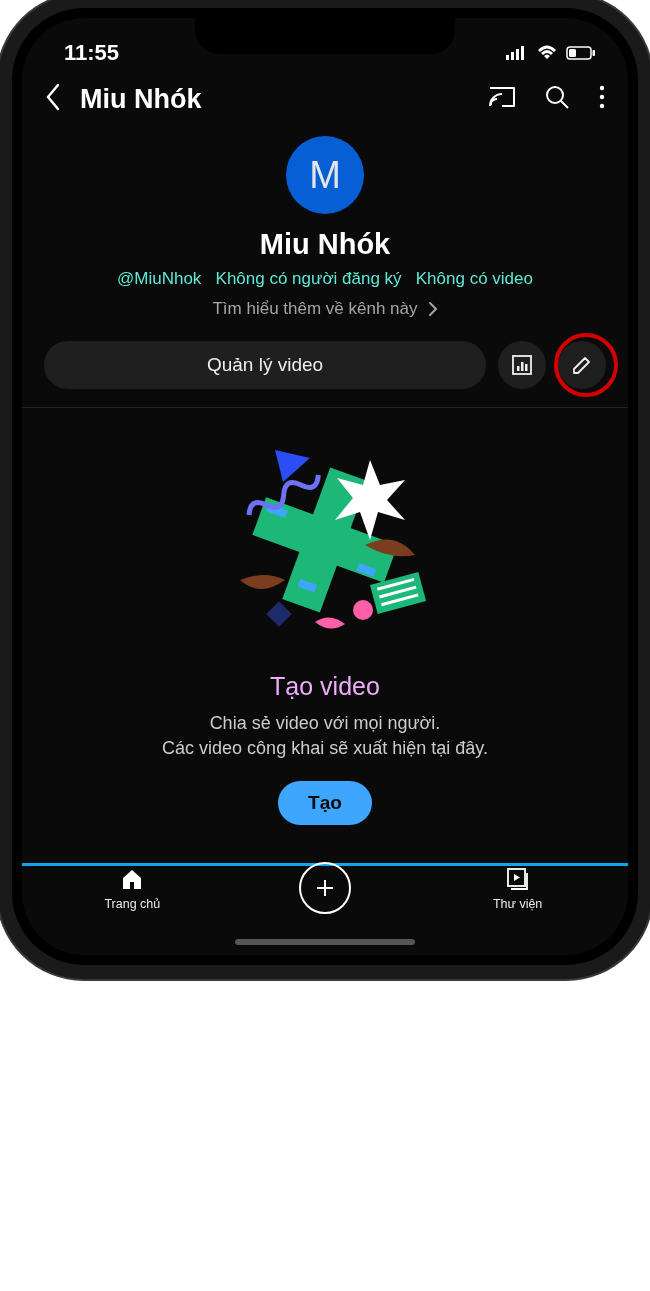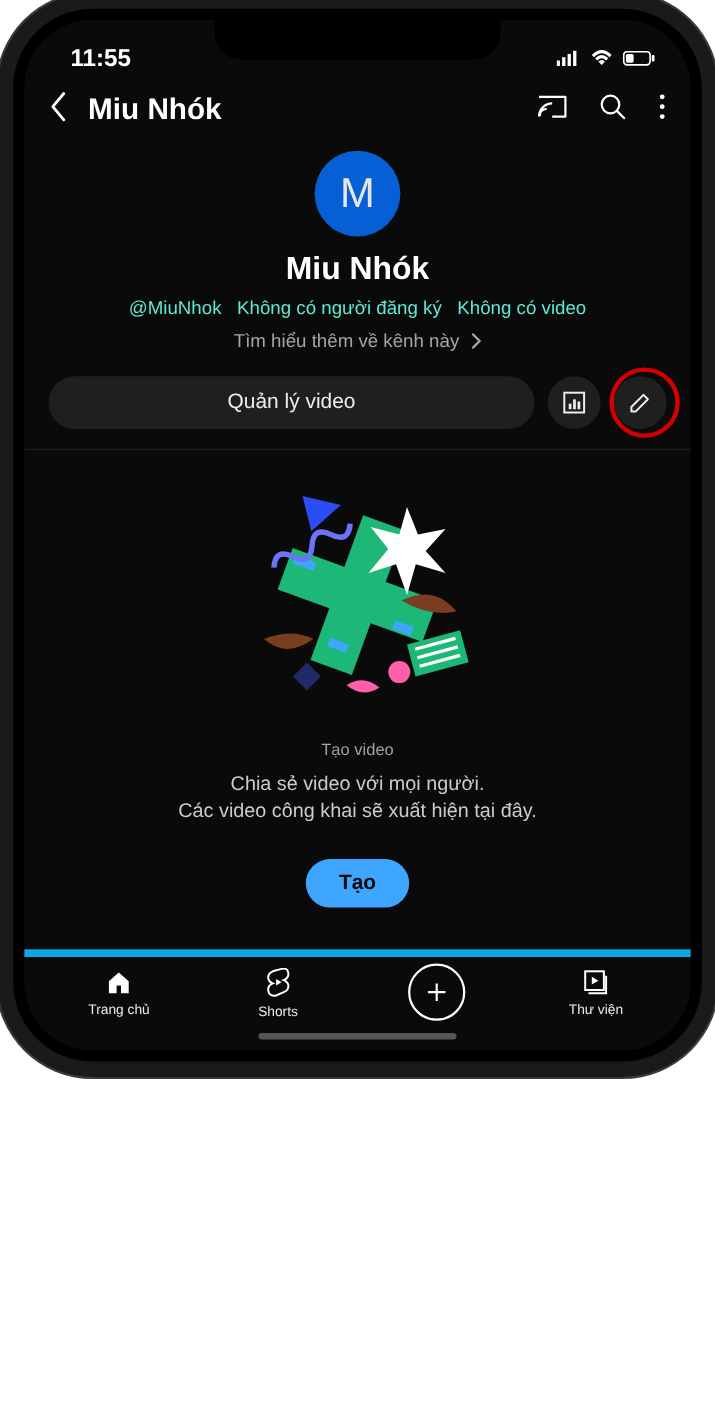--- a/index.html
+++ b/index.html
@@ -48,31 +48,31 @@
     width: 48px; height: 48px; border-radius: 50%; background: #1f1f1f;
     display: flex; align-items: center; justify-content: center; color: #eee;
   }
   .red-circle {
     position: absolute; right: 10px; top: -8px; width: 64px; height: 64px;
     border: 4px solid #d40000; border-radius: 50%; pointer-events: none;
   }
   .divider { height: 1px; background: #222; margin: 0 0 22px 0; }
   .empty { text-align: center; padding: 0 34px; }
   .illustration { width: 220px; height: 220px; margin: 0 auto 22px auto; position: relative; }
-  .empty-title { color: #a3a3a3; font-size: 15px; margin-bottom: 10px; margin-top: 20px; }
-  .empty-desc { color: #ccc; font-size: 18px; line-height: 1.4; margin-bottom: 31px; }
+  .empty-title { color: #f0abfc; font-size: 25px; margin-bottom: 10px; margin-top: 20px; }
+  .empty-desc { color: #ccc; font-size: 18px; line-height: 1.4; margin-bottom: 20px; }
   .create-btn {
     display: inline-flex; align-items: center; justify-content: center;
     background: #3ea6ff; color: #0a0a0a; font-weight: 600; font-size: 19px;
     padding: 11px 30px; border-radius: 24px;
   }
   .bottom-nav {
-    margin-top: auto; height: 92px; border-top: 7px solid #0ea5e9;
+    margin-top: auto; height: 92px; border-top: 3px solid #0ea5e9;
     display: flex; align-items: flex-start; justify-content: space-around;
-    padding: 10px 14px 0 14px;
+    padding: 0 14px 0 14px;
   }
   .nav-item { display: flex; flex-direction: column; align-items: center; color: #fff; gap: 5px; width: 92px; position: relative; }
   .nav-label { font-size: 12.5px; color: #eaeaea; }
   .nav-center {
     width: 52px; height: 52px; border-radius: 50%; border: 2px solid #fff;
     display: flex; align-items: center; justify-content: center; margin-top: -4px;
   }
   .red-dot { position: absolute; top: -2px; right: 22px; width: 9px; height: 9px; border-radius: 50%; background: #d40000; }
   .home-indicator {
     position: absolute; bottom: 10px; left: 50%; transform: translateX(-50%);
@@ -227,27 +227,20 @@
     </div>
 
     <div class="bottom-nav">
       <div class="nav-item">
         <svg width="26" height="26" viewBox="0 0 26 26">
             <path d="M4 12 L13 4 L22 12 V23 H15 V16 H11 V23 H4 Z" fill="#fff"></path>
           </svg>
         <span class="nav-label">Trang chủ</span>
       </div>
       <div class="nav-item">
-        <svg width="26" height="28" viewBox="0 0 26 28">
-            <path d="M8 3 Q3 5 4 10 Q5 13 8 14 Q3 16 4 21 Q5 26 11 25 L18 22 Q23 20 22 15 Q21 12 18 11 Q23 9 22 4 Q21 -1 15 1 Z" stroke="#fff" stroke-width="1.8" fill="none"></path>
-            <path d="M11 10 L16 13 L11 16 Z" fill="#fff"></path>
-          </svg>
-        <span class="nav-label">Shorts</span>
-      </div>
-      <div class="nav-item">
         <div class="nav-center">
           <svg width="26" height="26" viewBox="0 0 26 26">
               <line x1="13" y1="5" x2="13" y2="21" stroke="#fff" stroke-width="2"></line>
               <line x1="5" y1="13" x2="21" y2="13" stroke="#fff" stroke-width="2"></line>
             </svg>
         </div>
       </div>
       <div class="nav-item">
         <svg width="26" height="26" viewBox="0 0 26 26">
             <rect x="3" y="3" width="17" height="17" stroke="#fff" stroke-width="1.8" fill="none"></rect>

